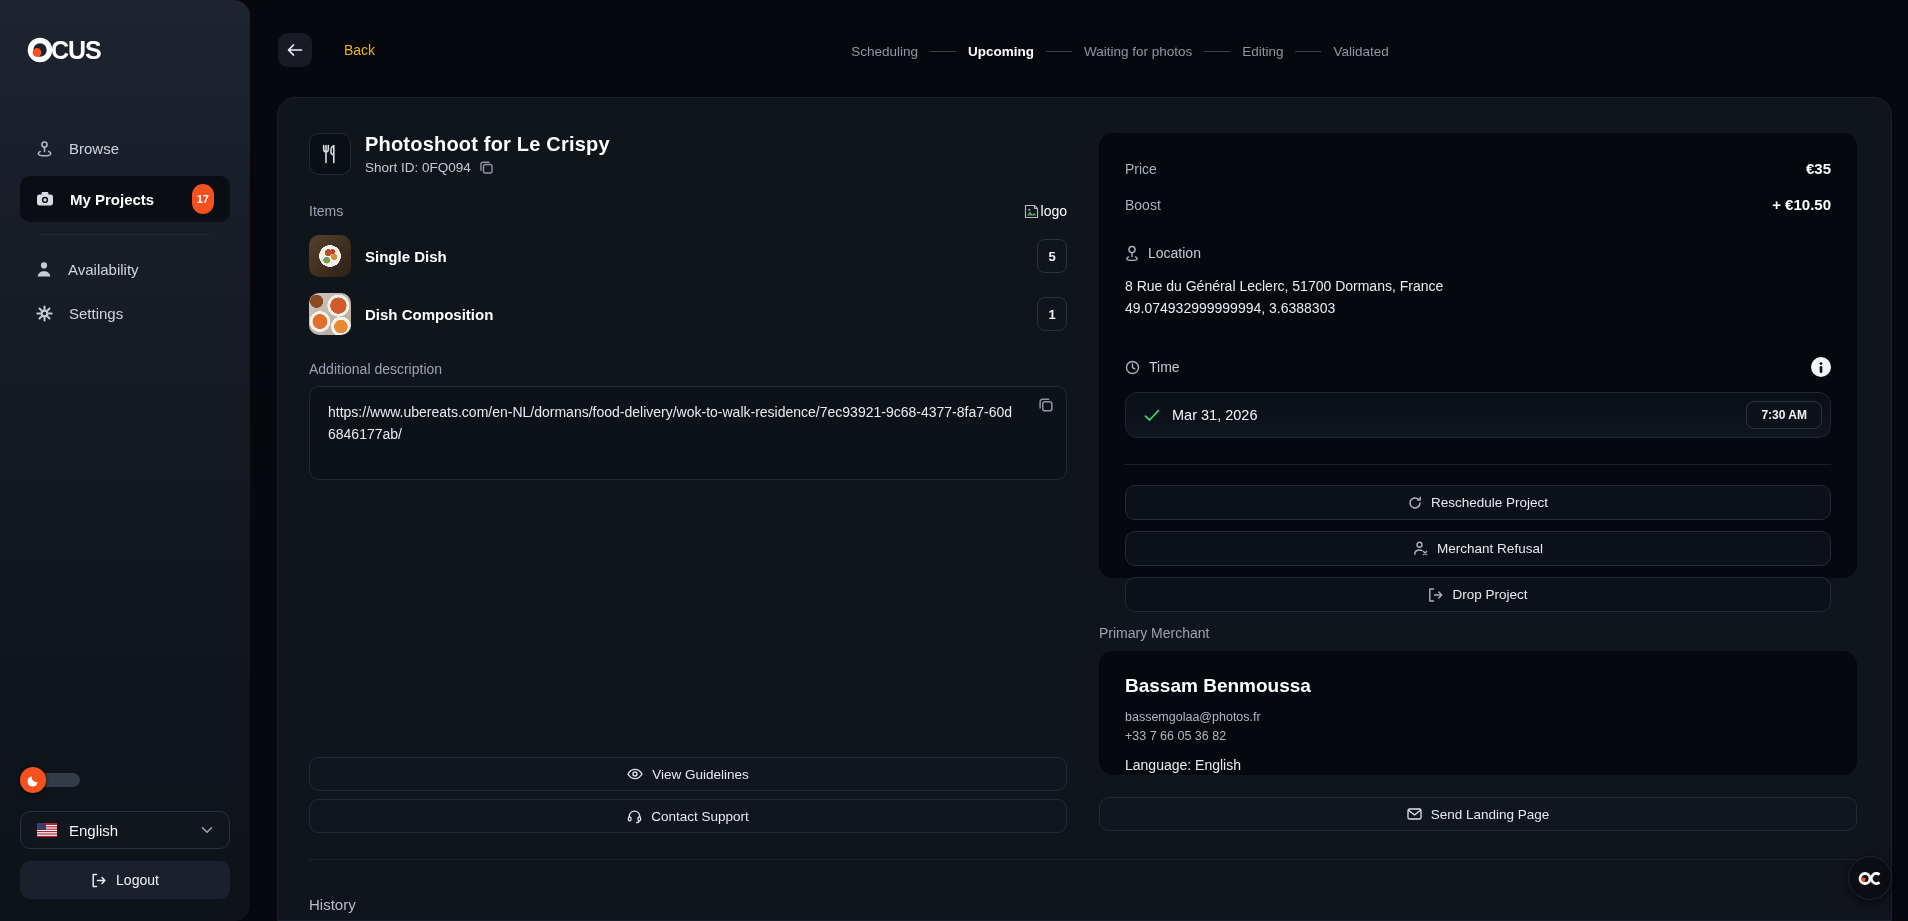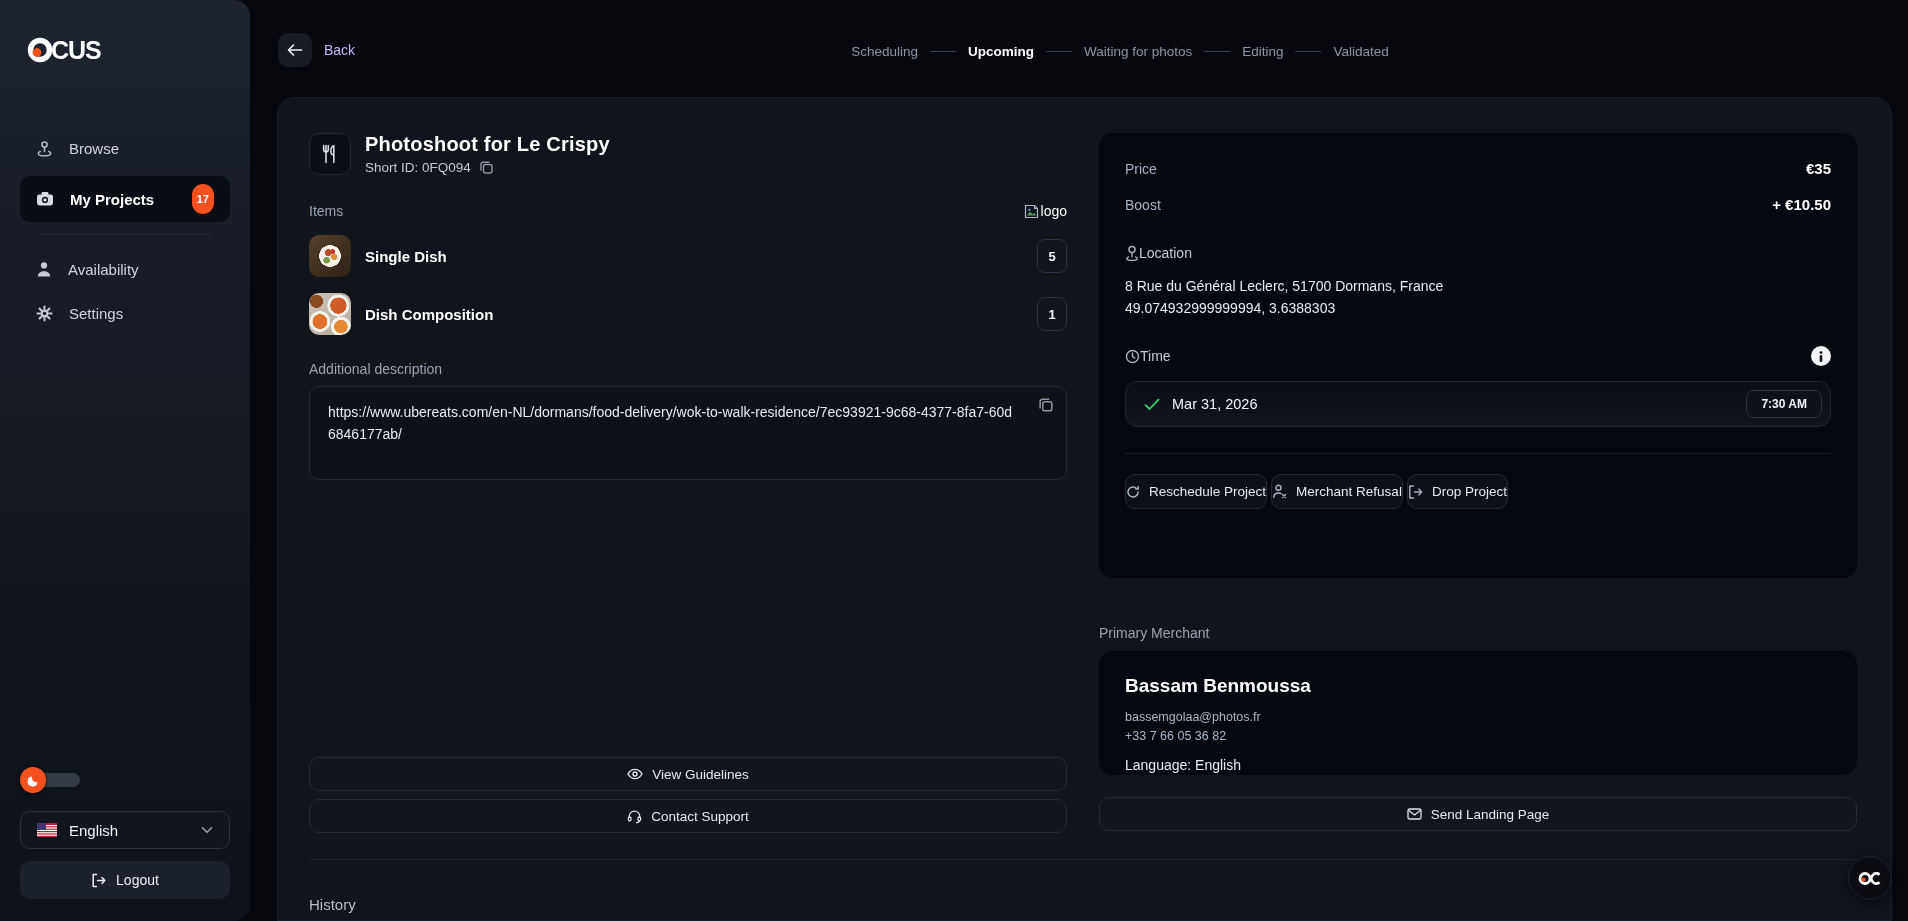--- a/index.html
+++ b/index.html
@@ -50,21 +50,21 @@
     display:flex; align-items:center; justify-content:center; gap:10px; height:38px;
     background:#1b212c; border-radius:10px; color:#eef1f5; font-size:14px; cursor:pointer;
   }
   
   .topbar{ position:absolute; left:250px; top:0; width:1658px; height:97px; }
   .back-wrap{ position:absolute; left:28px; top:33px; display:flex; align-items:center; gap:12px; }
   .back-btn{
     width:34px; height:34px; border-radius:10px; background:#161b24;
     display:flex; align-items:center; justify-content:center; cursor:pointer;
   }
-  .back-label{ font-size:14px; color:#c4b5fd; }
+  .back-label{ font-size:14px; color:#eab308;margin-left:20px; }
   .stepper{
     position:absolute; top:44px; left:50%; transform:translateX(calc(-50% + 41px));
     display:flex; align-items:center; white-space:nowrap;
   }
   .step{ font-size:13.5px; color:#8e96a3; cursor:pointer; }
   .step.active{ color:#ffffff; font-weight:700; }
   .step-line{ width:26px; height:1px; background:#3a4250; margin:0 12px; }
   
   .main-card{
     position:absolute; left:277px; top:97px; width:1615px; height:824px;
@@ -125,40 +125,40 @@
     font-size:13.5px; color:#e6eaf0; cursor:pointer;
   }
   .left-actions{ margin-top:auto; display:flex; flex-direction:column; gap:8px; }
   
   .price-card{
     background:#05080f; border-radius:14px; padding:27px 26px 26px 26px; height:445px;
   }
   .kv-row{ display:flex; align-items:center; justify-content:space-between; margin-bottom:19px; }
   .kv-key{ font-size:14px; color:#aab2bf; }
   .kv-val{ font-size:15px; font-weight:700; color:#ffffff; }
-  .section-head{ display:flex; align-items:center; margin-top:32px; }
+  .section-head{ display:flex; align-items:center; gap:9px; margin-top:32px; }
   .section-head .label{ font-size:14px; color:#c4cbd6; }
   .section-head .grow{ flex:1; }
   .address{ font-size:14px; color:#e8ebf0; margin-top:15px; line-height:1.55; }
   .info-circle{
     width:20px; height:20px; border-radius:50%; background:#f2f4f7;
     display:flex; align-items:center; justify-content:center; cursor:pointer;
   }
   .time-row{
     margin-top:15px; height:46px; border:1px solid #202733; border-radius:12px;
     background:linear-gradient(180deg,#0a0e15,#10151e);
     display:flex; align-items:center; padding:0 8px 0 18px; gap:12px;
   }
   .time-date{ font-size:14.5px; color:#f2f4f8; flex:1; }
   .time-chip{
     border:1px solid #2b3342; border-radius:8px; background:#0d1118;
     padding:6px 14px; font-size:12px; font-weight:700; color:#f2f4f8; cursor:pointer;
   }
   .right-divider{ height:1px; background:#1a202b; margin:26px 0 20px 0; }
-  .action-stack{ display:flex; flex-direction:row; gap:4px; }
+  .action-stack{ display:flex; flex-direction:column; gap:11px; }
   .action-stack .ghost-btn{ background:#0c1018; height:35px; }
   .merchant-label{ font-size:14px; color:#9aa3b1; margin-top:47px; }
   .merchant-card{
     background:#05080f; border-radius:14px; padding:24px 26px; margin-top:10px; height:124px;
   }
   .merchant-name{ font-size:19px; font-weight:700; color:#ffffff; }
   .merchant-contact{ font-size:12.5px; color:#aeb6c2; line-height:1.5; margin-top:11px; }
   .merchant-lang{ font-size:14px; color:#e9ecf1; margin-top:11px; }
   .send-btn{ margin-top:22px; }
   
@@ -408,21 +408,21 @@
                 <path d="M3.6 11.9c-1.1.4-1.8 1-1.8 1.6 0 1.1 2.3 1.9 5.2 1.9s5.2-.8 5.2-1.9c0-.6-.7-1.2-1.8-1.6"></path>
             </svg>
           </span>
           <span class="label">Location</span>
         </div>
         <div class="address">
           <div>8 Rue du Général Leclerc, 51700 Dormans, France</div>
           <div>49.074932999999994, 3.6388303</div>
         </div>
 
-        <div class="section-head" style="margin-top:27px;">
+        <div class="section-head" style="margin-top:38px;">
           <span>
             <svg width="15" height="15" viewBox="0 0 15 15" fill="none" stroke="#aab2bf" stroke-width="1.4" stroke-linecap="round">
               <circle cx="7.5" cy="7.5" r="6"></circle>
                 <path d="M7.5 4v3.5l2.3 1.4"></path>
             </svg>
           </span>
           <span class="label">Time</span>
           <span class="grow"></span>
           <span class="info-circle">
             <svg width="4" height="11" viewBox="0 0 4 11">

